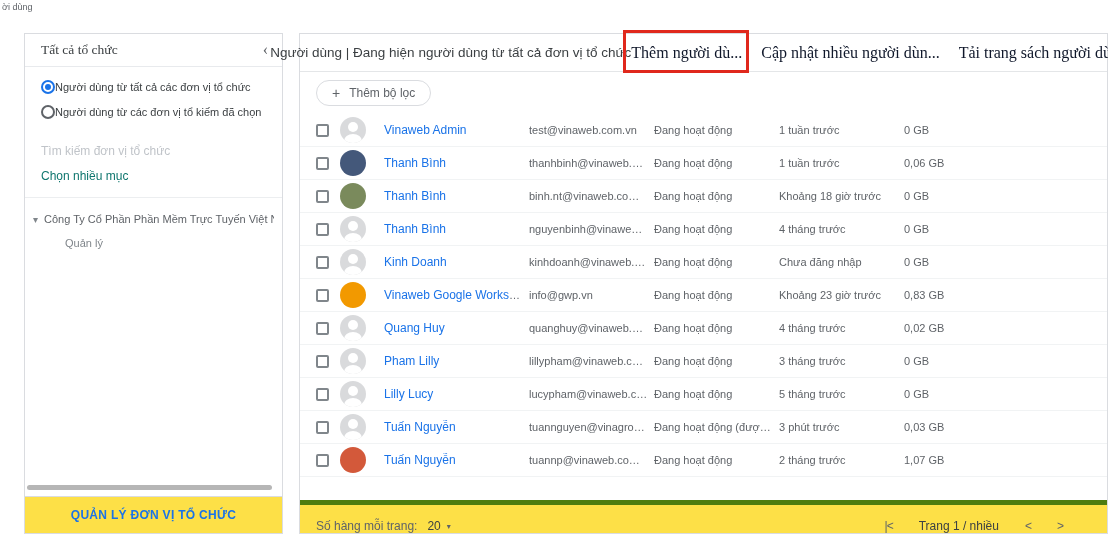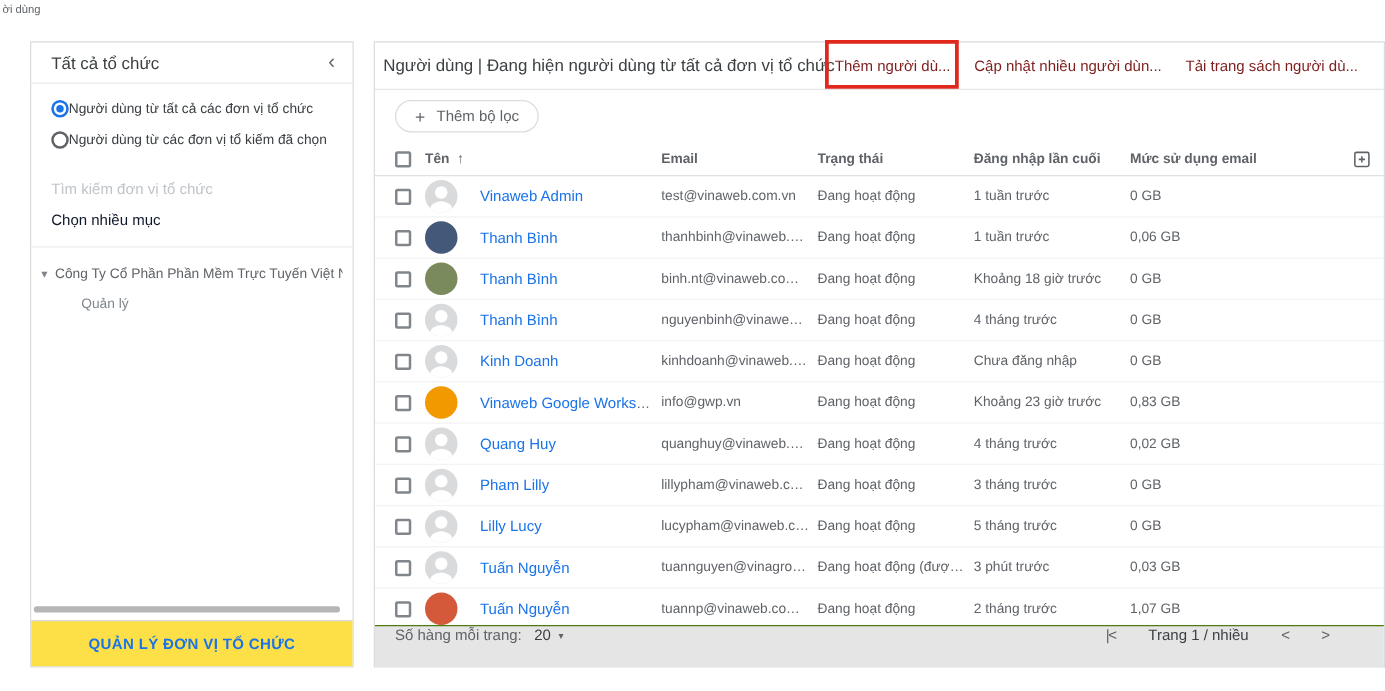--- a/index.html
+++ b/index.html
@@ -12,30 +12,30 @@
   .breadcrumb { position:absolute; left:2px; top:2px; font-size:9px; color:#5f6368; }
 
   
   .sidebar {
     position:absolute; left:24px; top:33px; width:259px; height:501px;
     background:#fff; border:1px solid #dadce0;
   }
   .sb-header {
     height:33px; display:flex; align-items:center; justify-content:space-between;
     padding:0 14px 0 16px; border-bottom:1px solid #e8eaed;
-    font-size:13.5px; color:#3c4043;
+    font-size:13.5px; color:#3c4043;font-family:Liberation Serif, serif;
   }
   .sb-collapse { color:#5f6368; font-size:16px; line-height:1; cursor:pointer; }
   .sb-radios { padding:13px 16px 4px; }
   .radio-row { display:flex; align-items:center; margin-bottom:11px; font-size:11px; color:#3c4043; }
   .radio { width:14px; height:14px; border:2px solid #5f6368; border-radius:50%; position:relative; flex:none; background:#fff; }
   .radio.checked { border-color:#1a73e8; }
   .radio.checked::after { content:""; position:absolute; inset:2px; background:#1a73e8; border-radius:50%; }
   .sb-search { padding:10px 16px 2px; font-size:12px; color:#c0c4c9; }
-  .sb-multi { padding:9px 16px 14px; font-size:12px; color:#0f172a; border-bottom:1px solid #eceef0; }
+  .sb-multi { padding:9px 16px 14px; font-size:12px; color:#0f766e; border-bottom:1px solid #eceef0; }
   .sb-tree { padding:15px 8px 0 8px; }
   .tree-root { display:flex; align-items:center; gap:6px; font-size:11px; color:#5f6368; white-space:nowrap; overflow:hidden; }
   .tree-arrow { color:#80868b; font-size:10px; flex:none; }
   .tree-child { padding:12px 0 0 32px; font-size:11px; color:#80868b; }
   .sb-hscroll {
     position:absolute; left:2px; bottom:43px; width:245px; height:5px;
     background:#9e9e9e; border-radius:3px; opacity:.75;
   }
   .sb-footer {
     position:absolute; left:0; right:0; bottom:0; height:37px;
@@ -49,21 +49,21 @@
     position:absolute; left:299px; top:33px; width:809px; height:501px;
     background:#fff; border:1px solid #dadce0;
     display:flex; flex-direction:column;
   }
   .main-header {
     flex:none; height:38px; display:flex; align-items:center; justify-content:center;
     padding:0 30px 0 16px; border-bottom:1px solid #e4e6e8;
   }
   .main-title { font-size:13.5px; color:#3c4043; white-space:nowrap; }
   .actions { display:flex; align-items:center; gap:19px; }
-  .action { font-size:12px; color:#7f1d1d; white-space:nowrap; cursor:pointer; text-decoration:none; position:relative; }
+  .action { font-size:16px; color:#0f172a; white-space:nowrap; cursor:pointer; text-decoration:none; position:relative;font-family:Liberation Serif, serif; }
   .action.highlighted::after {
     content:""; position:absolute; left:-8px; right:-7px; top:-14px; bottom:-11px;
     border:3px solid var(--annotation-red, #e0281c); pointer-events:none;
   }
 
   .filter-row { flex:none; height:42px; display:flex; align-items:center; padding-left:16px; }
   .chip {
     display:inline-flex; align-items:center; gap:9px; height:26px; padding:0 15px;
     border:1px solid #dadce0; border-radius:14px; background:#fff;
     font-size:12px; color:#5f6368; cursor:pointer;
@@ -92,23 +92,23 @@
     font-size:11px; color:#5f6368;
   }
   .cell { white-space:nowrap; overflow:hidden; text-overflow:ellipsis; padding-right:6px; }
   .av-cell { display:flex; align-items:center; }
   .avatar { width:26px; height:26px; border-radius:50%; position:relative; overflow:hidden; background:#d9dadc; flex:none; }
   .avatar.placeholder::before { content:""; position:absolute; width:10px; height:10px; border-radius:50%; background:#fff; left:8px; top:5px; }
   .avatar.placeholder::after { content:""; position:absolute; width:18px; height:14px; border-radius:50% 50% 0 0; background:#fff; left:4px; top:17px; }
   .user-link { font-size:12px; font-weight:500; color:#1a73e8; text-decoration:none; cursor:pointer; }
 
   .tfoot {
-    flex:none; height:33px; margin-top:auto; border-top:1px solid #4d7c0f;
-    display:flex; align-items:flex-start; justify-content:space-between;
-    padding:0 44px 0 16px; font-size:12px; color:#5f6368; background:#e5e5e5;
+    flex:none; height:33px; margin-top:auto; border-top:5px solid #4d7c0f;
+    display:flex; align-items:flex-end; justify-content:space-between;
+    padding:0 44px 0 16px; font-size:12px; color:#5f6368; background:#fde047;
   }
   .rpp { display:flex; align-items:center; gap:10px; }
   .rpp-value { color:#3c4043; cursor:pointer; }
   .rpp-caret { font-size:8px; color:#5f6368; margin-left:-4px; cursor:pointer; }
   .pager { display:flex; align-items:center; gap:26px; }
   .pg-icon { color:#5f6368; cursor:pointer; letter-spacing:-1px; }
   .pg-text { color:#3c4043; }
 </style>
 </head>
 <body>
@@ -154,37 +154,20 @@
     </div>
   </div>
 
   <div class="filter-row">
     <button class="chip">
       <span class="plus">+</span>
       <span>Thêm bộ lọc</span>
     </button>
   </div>
 
-  <div class="thead">
-    <div class="cb-cell">
-        <span class="checkbox"></span>
-      </div>
-    <div class="cell"><span>Tên</span><span class="sort">↑</span></div>
-    <div class="cell">Email</div>
-    <div class="cell">Trạng thái</div>
-    <div class="cell">Đăng nhập lần cuối</div>
-    <div class="cell">Mức sử dụng email</div>
-    <div class="cols-icon">
-      <svg width="15" height="15" viewBox="0 0 24 24" fill="none" stroke="#5f6368" stroke-width="2">
-        <rect x="3" y="3" width="18" height="18" rx="2"></rect>
-        <line x1="12" y1="8" x2="12" y2="16"></line>
-        <line x1="8" y1="12" x2="16" y2="12"></line>
-      </svg>
-    </div>
-  </div>
 
   <div class="tbody">
       <div class="trow">
     <div class="cb-cell">
           <span class="checkbox"></span>
         </div>
     <div class="av-cell">
           <span class="avatar placeholder" style="background: rgb(217, 218, 220);"></span>
         </div>
     <div class="cell"><a class="user-link">Vinaweb Admin</a></div>

